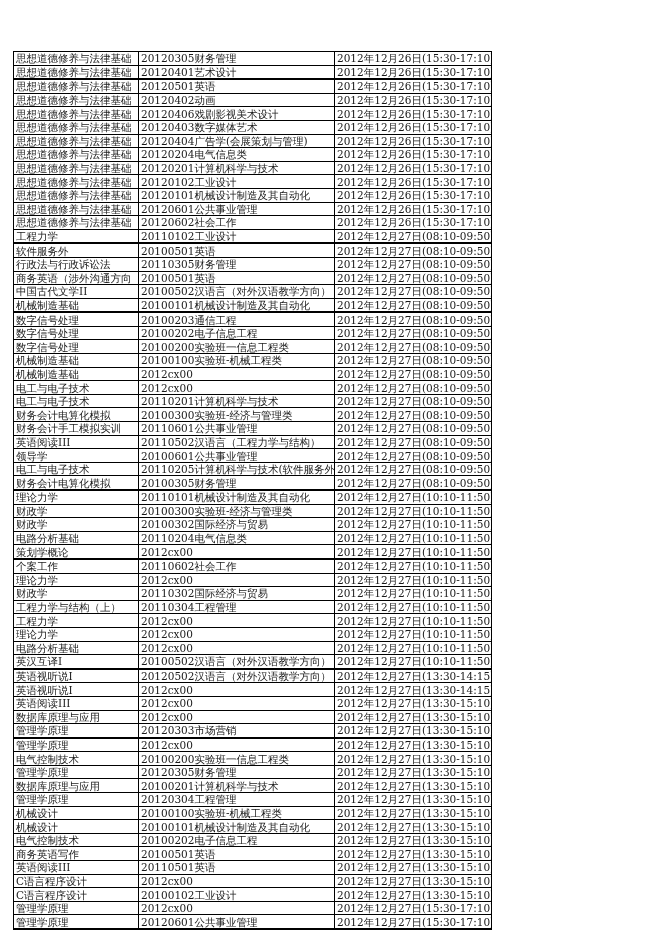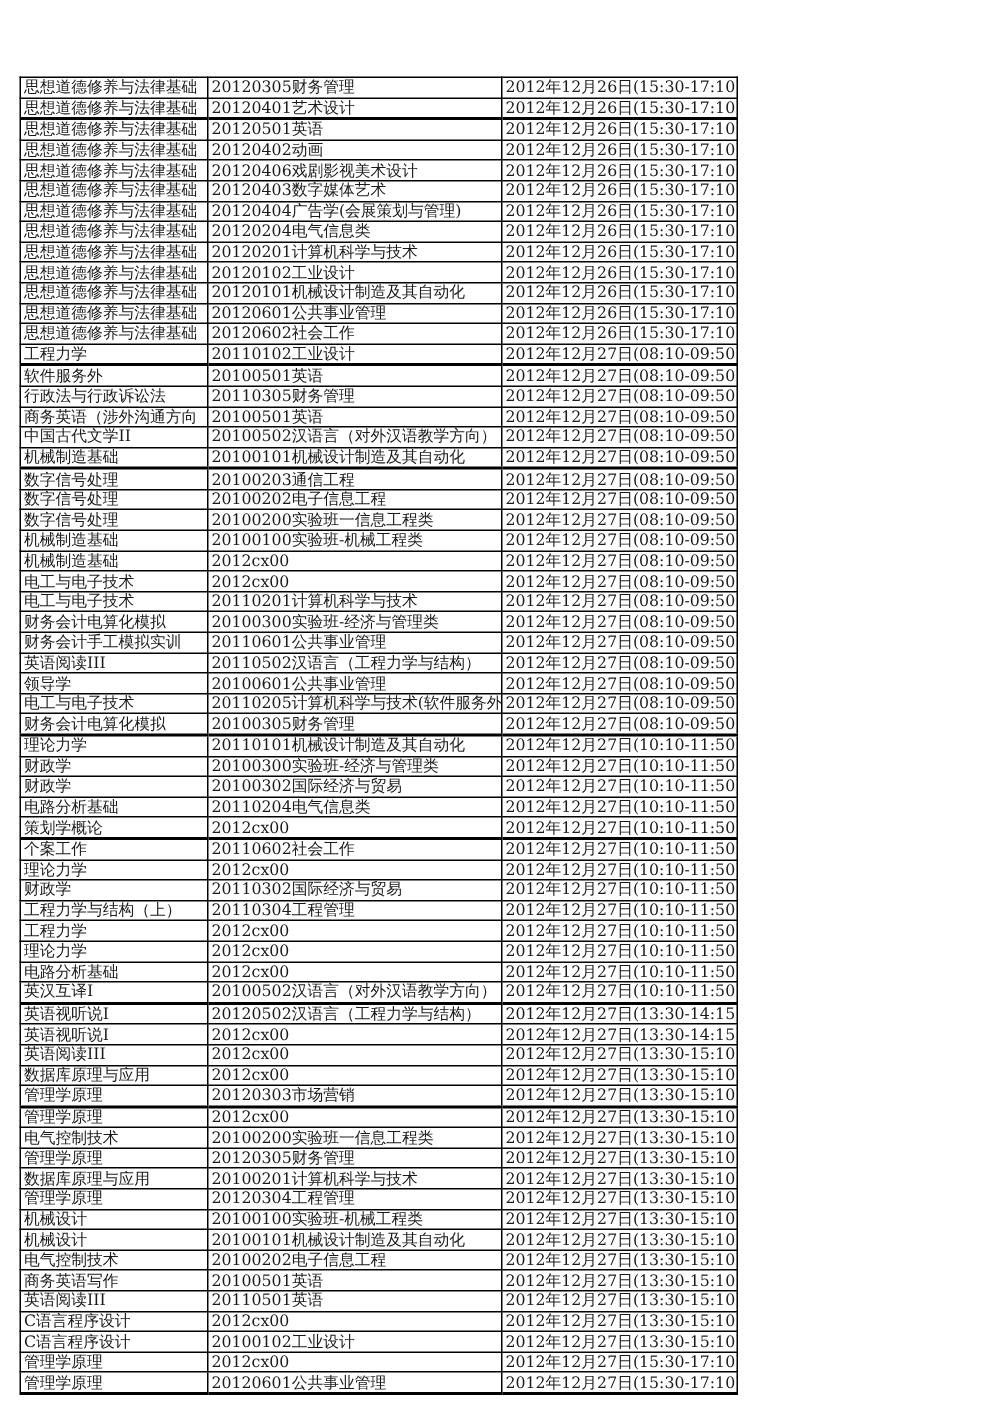--- a/index.html
+++ b/index.html
@@ -314,21 +314,21 @@
   </tr>
 
   <tr>
     <td class="c1">英汉互译I</td>
     <td class="c2">20100502汉语言（对外汉语教学方向）</td>
     <td class="c3">2012年12月27日(10:10-11:50)</td>
   </tr>
 
   <tr class="thick">
     <td class="c1">英语视听说I</td>
-    <td class="c2">20120502汉语言（工程力学与结构）</td>
+    <td class="c2">20120502汉语言（对外汉语教学方向）</td>
     <td class="c3">2012年12月27日(13:30-14:15)</td>
   </tr>
 
   <tr>
     <td class="c1">英语视听说I</td>
     <td class="c2">2012cx00</td>
     <td class="c3">2012年12月27日(13:30-14:15)</td>
   </tr>
 
   <tr>

